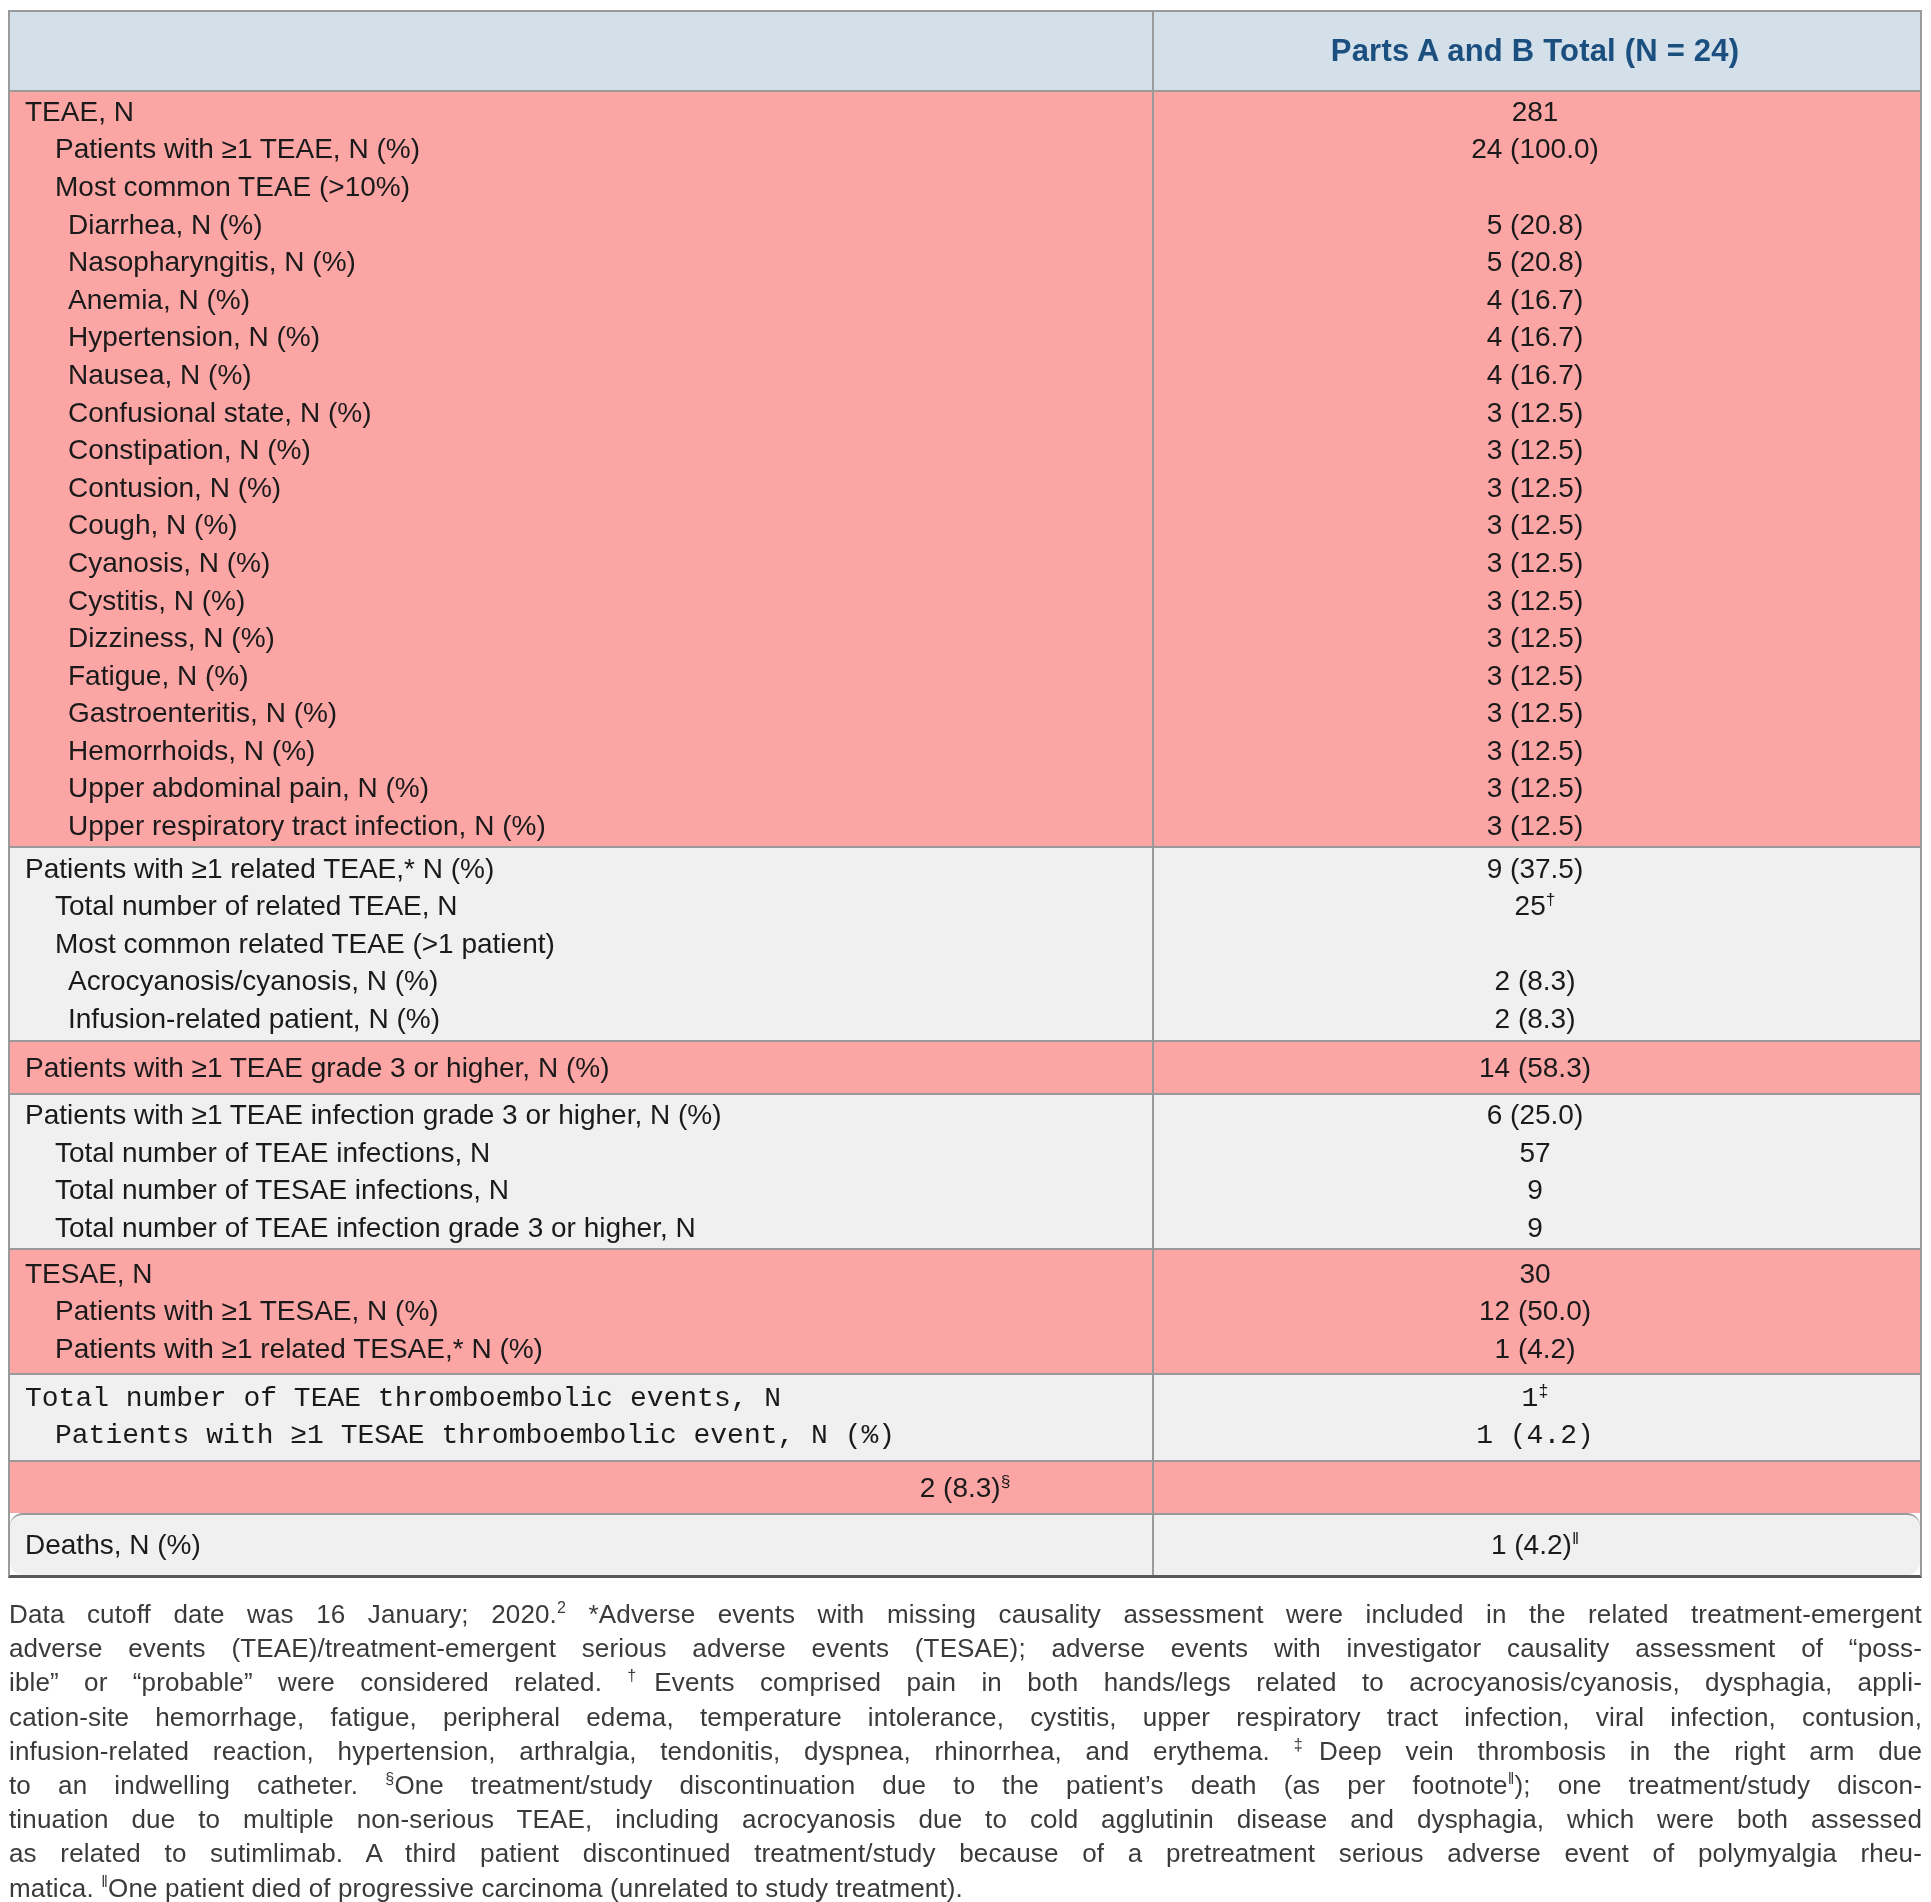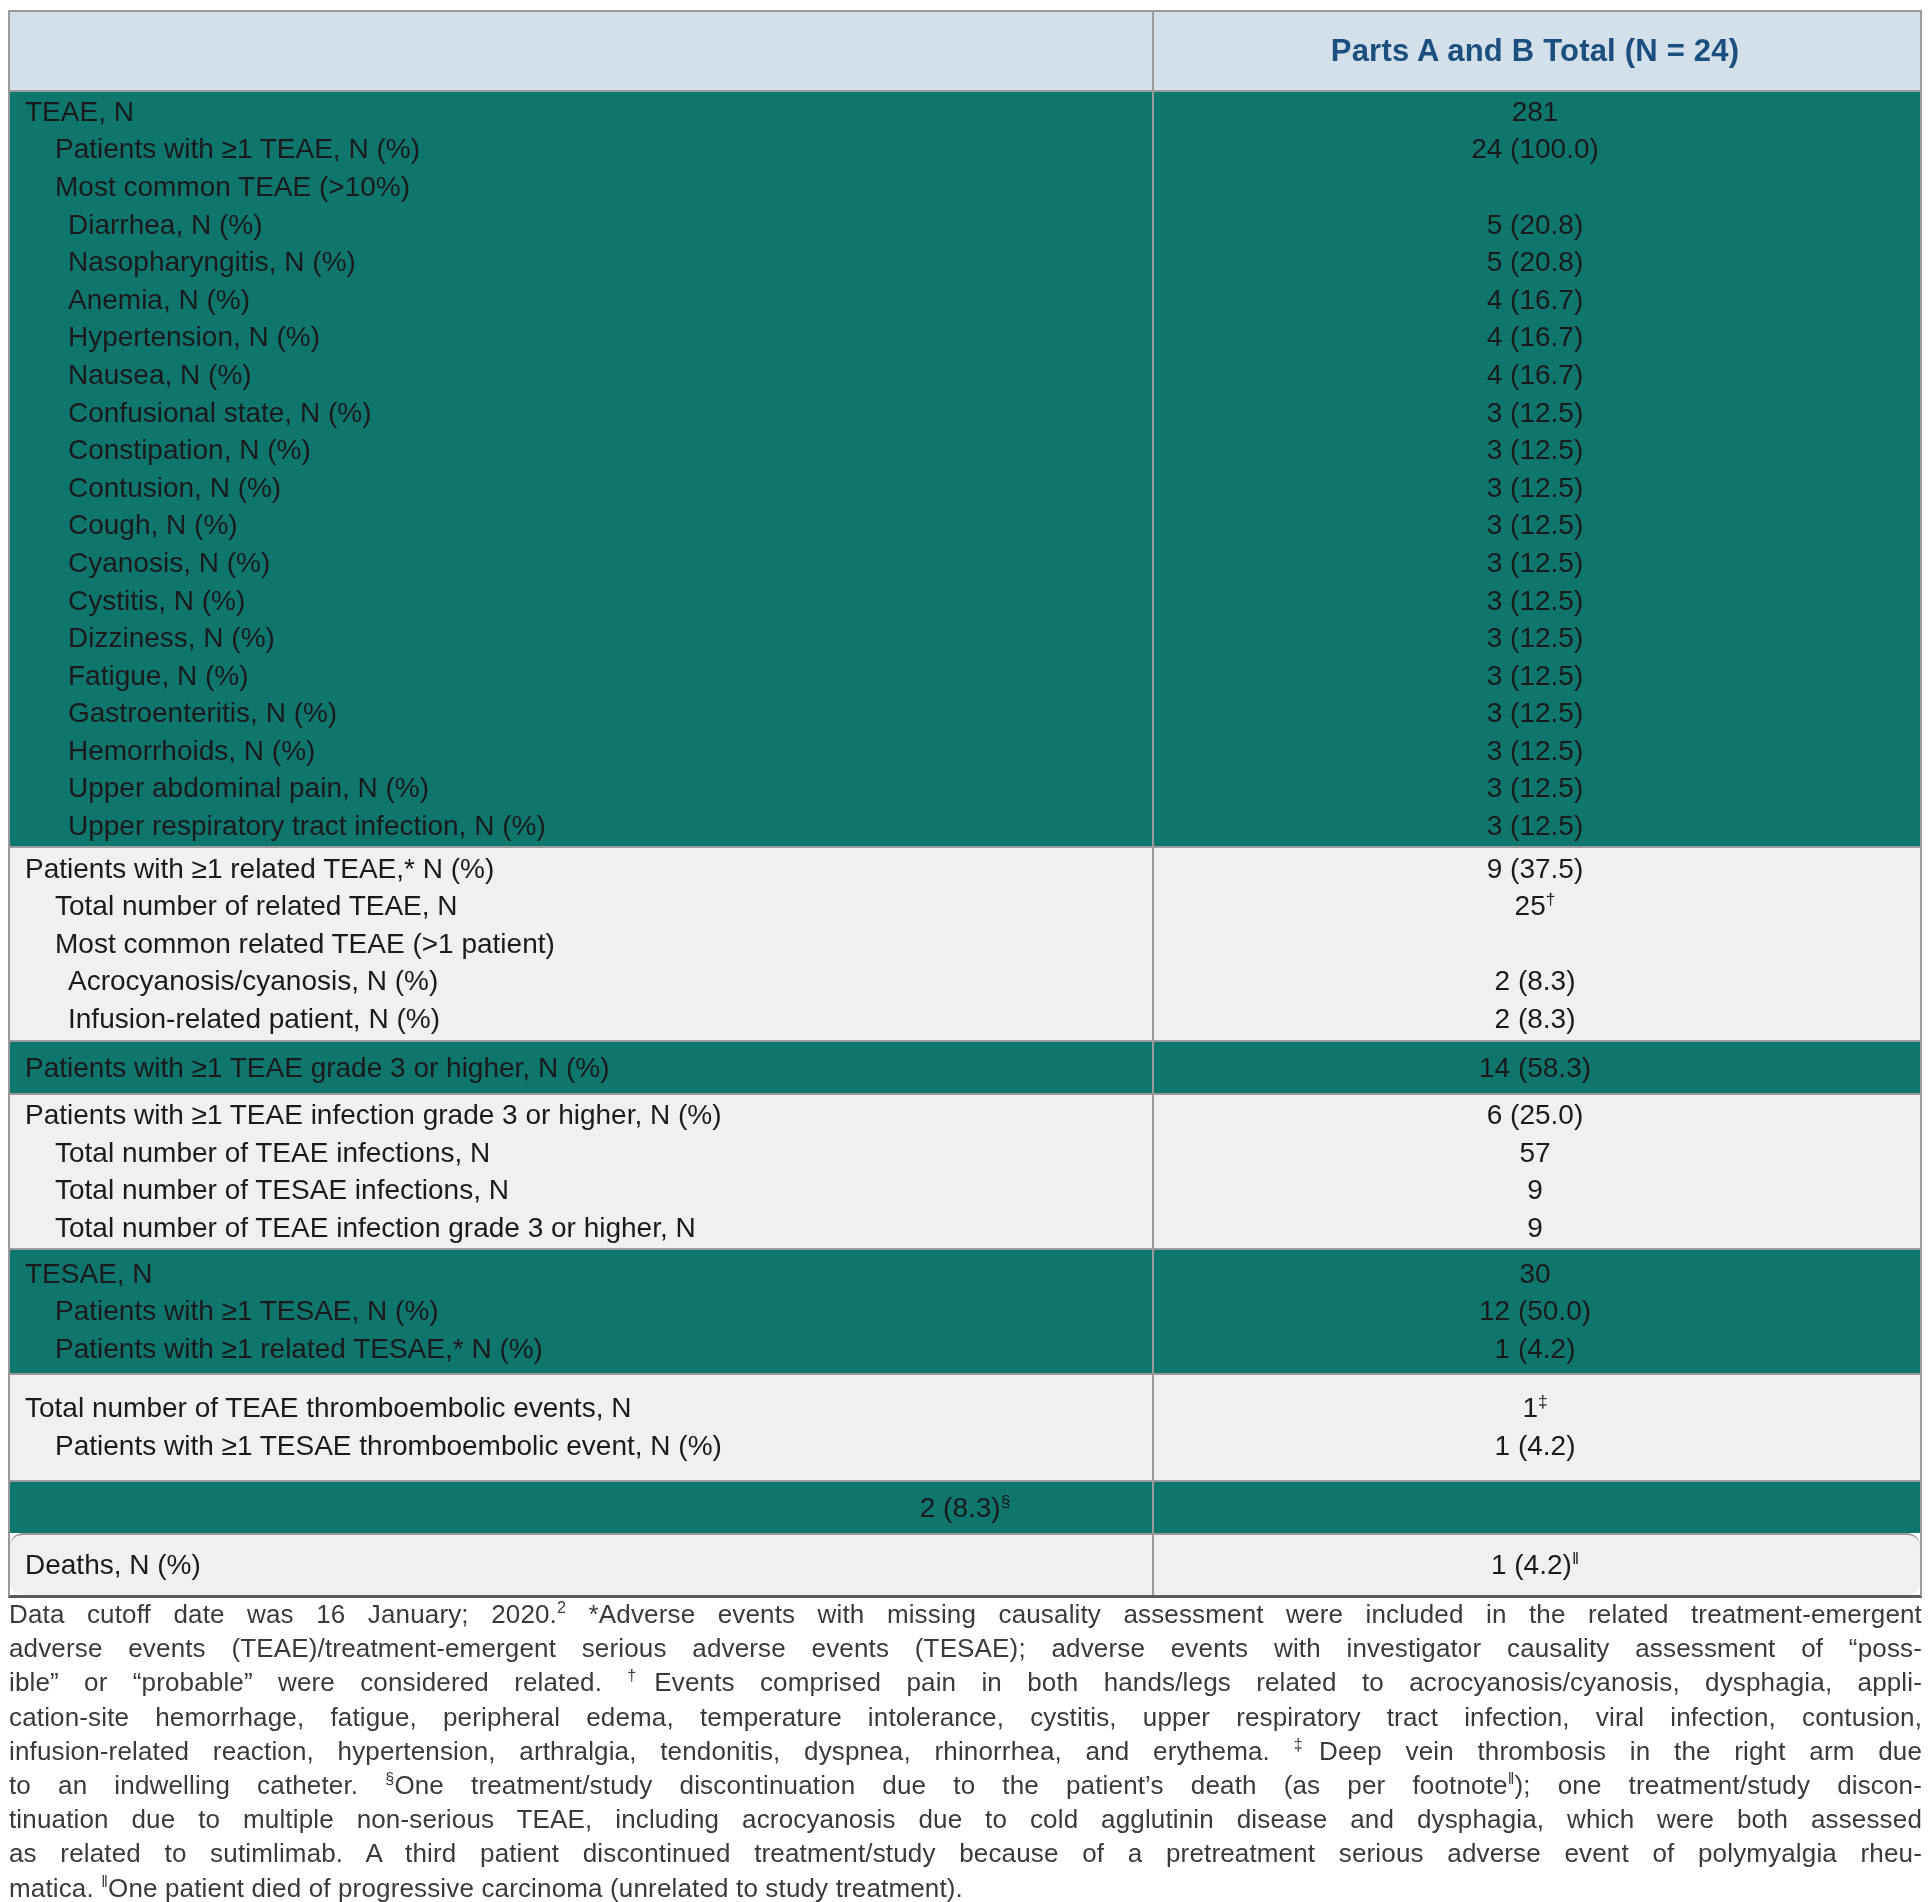--- a/index.html
+++ b/index.html
@@ -36,29 +36,29 @@
   .thead .hlab { width: 1140px; }
   .thead .hval {
     flex: 1;
     display: flex; align-items: center; justify-content: center;
     font-weight: bold;
     font-size: 31px;
     color: var(--header-text, #1b4f7f);
     letter-spacing: 0.2px;
   }
 
-  .section { background: #0f766e; }
+  .section { background: #fca5a5; }
   .section.gray { background: var(--section-gray, #f0f0f0); }
   .section + .section { border-top: 2px solid var(--border-gray, #9a9a9a); }
   #sections .section:nth-child(1) { padding: 1px 0; }
   #sections .section:nth-child(2) { padding: 2px 0; }
   #sections .section:nth-child(3) { padding: 7px 0; }
   #sections .section:nth-child(4) { padding: 1px 0; }
   #sections .section:nth-child(5) { padding: 5px 0; }
-  #sections .section:nth-child(6) { padding: 15px 0; }
+  #sections .section:nth-child(6) { padding: 5px 0; font-family: Liberation Mono, monospace; }
   #sections .section:nth-child(7) { padding: 7px 0; }
   #sections .section:nth-child(8) { padding: 11px 0; border-radius: 13px; }
 
   .row {
     display: flex;
     height: 37.6px;
     align-items: center;
     font-size: 28px;
   }
   .row .lab { width: 1140px; white-space: nowrap; }

